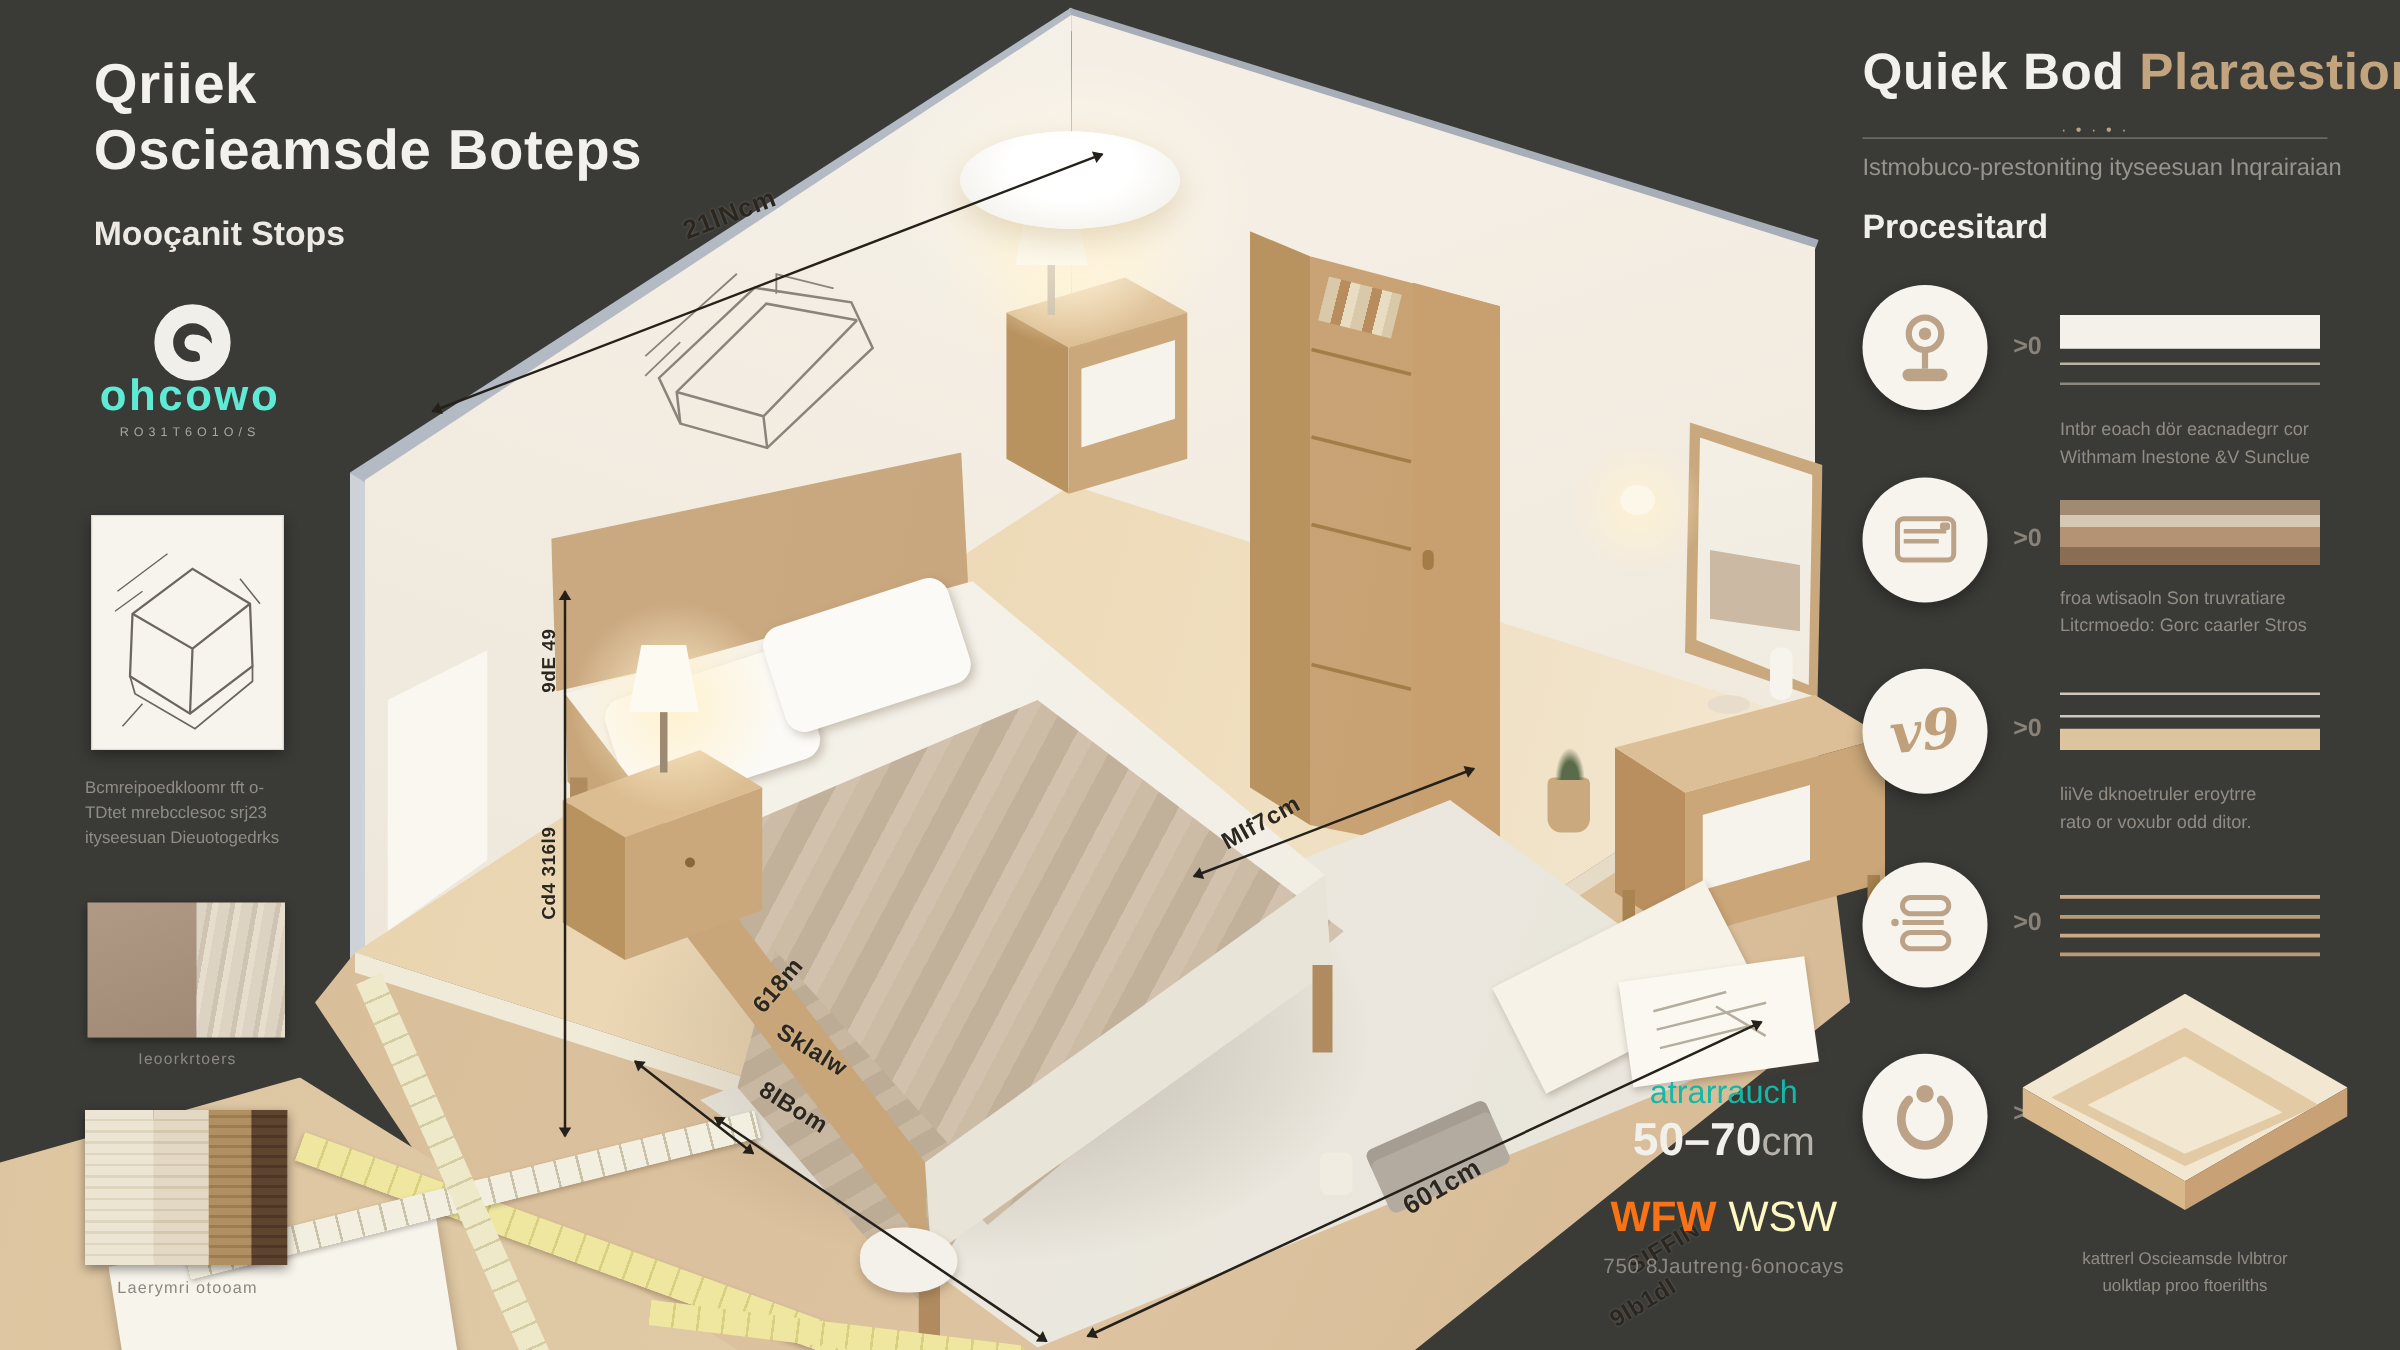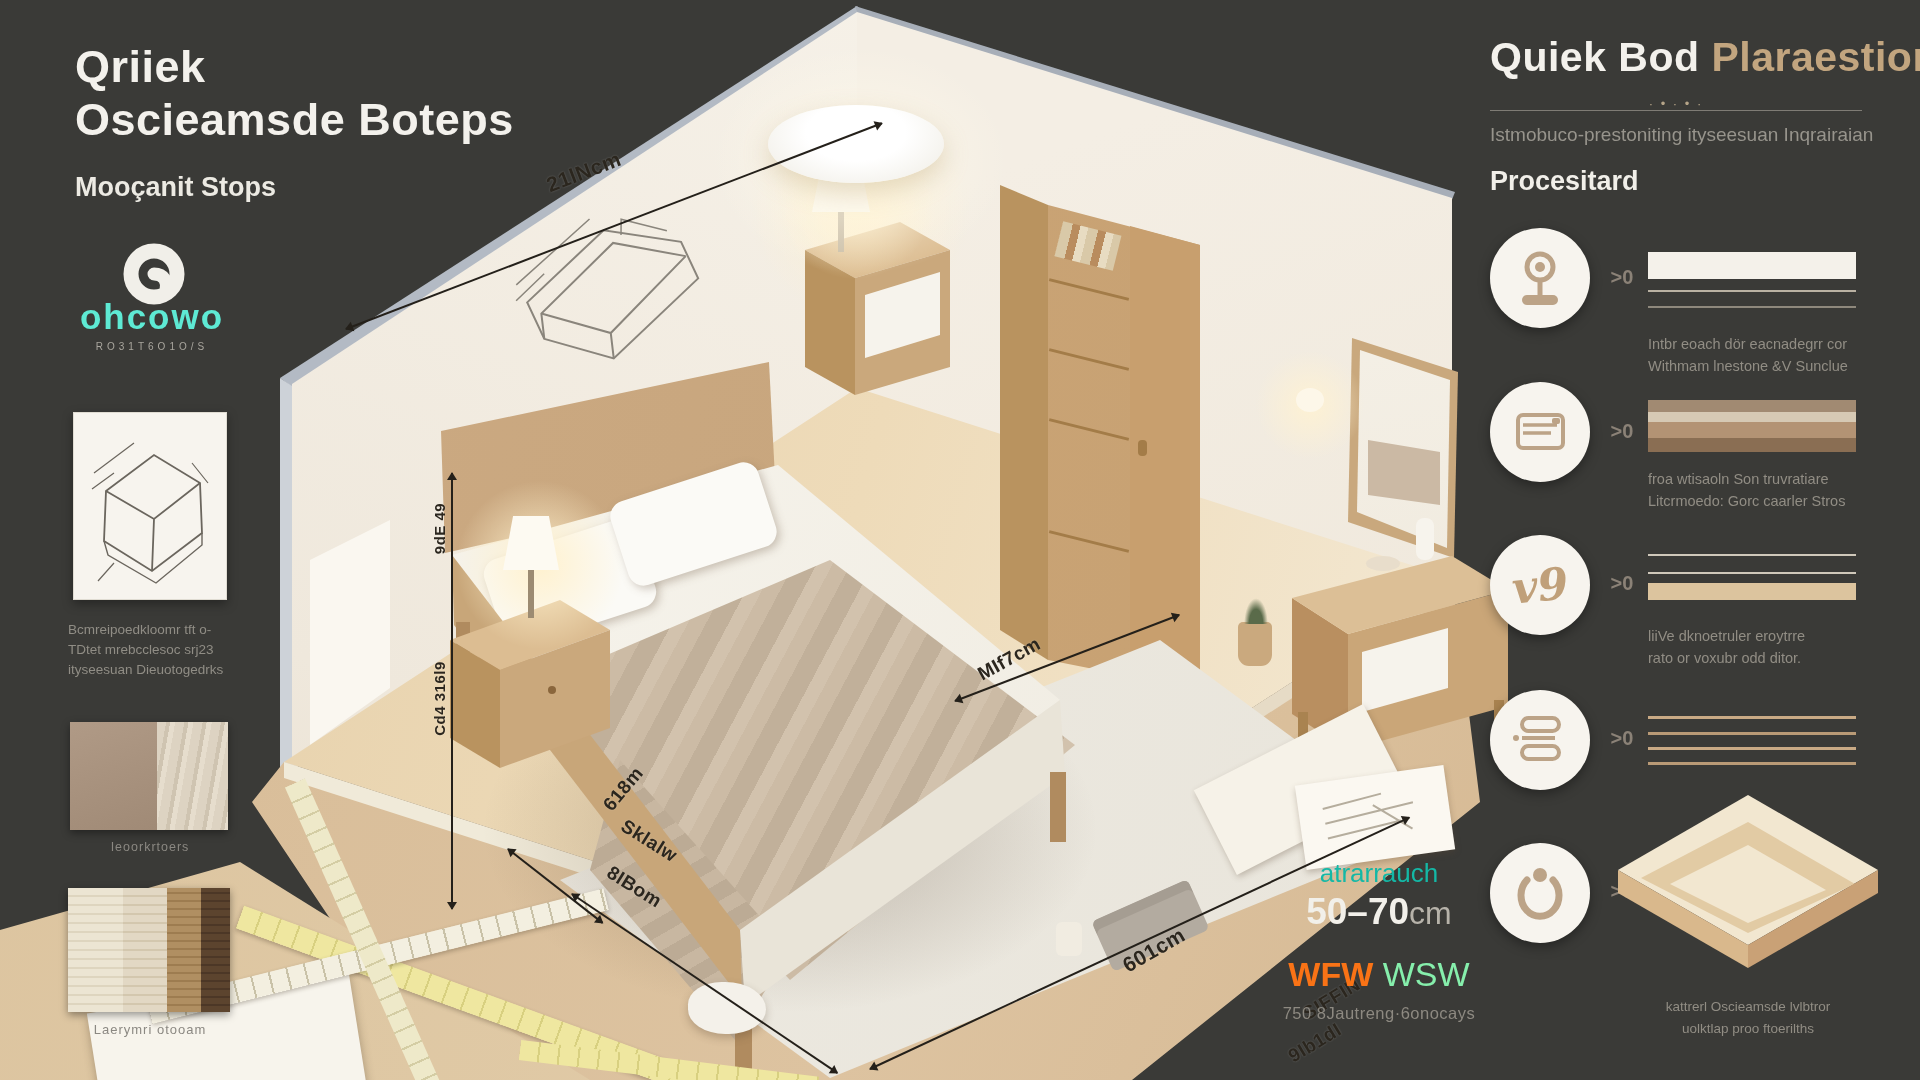--- a/index.html
+++ b/index.html
@@ -39,21 +39,21 @@
   .step-circle{position:absolute;left:1490px;width:100px;height:100px;border-radius:50%;background:#f7f4ee;box-shadow:0 4px 12px rgba(0,0,0,.35);display:flex;align-items:center;justify-content:center;}
   .step-marker{position:absolute;left:1600px;width:44px;text-align:center;color:#8b8277;font-size:20px;font-weight:600;}
   .step-caption{position:absolute;left:1648px;width:235px;color:#918d84;font-size:14.5px;line-height:22px;}
   .bar{position:absolute;left:1648px;width:208px;}
   .v9{font-family:"DejaVu Serif",serif;font-style:italic;font-weight:700;font-size:44px;color:#c0a07a;transform:rotate(-6deg);}
   .spec{left:1228px;top:858px;width:302px;text-align:center;}
   .spec .l1{color:#14b8a6;font-size:26px;}
   .spec .l2{color:#f2f0ea;font-size:37px;font-weight:700;margin-top:2px;}
   .spec .l2 .unit{color:#b7b3aa;font-size:32px;font-weight:400;}
   .spec .l3{margin-top:22px;font-size:34px;}
-  .spec .l3 .strong{color:#f97316;font-weight:700;} .spec .l3 .light{color:#86efac;font-weight:500;}
+  .spec .l3 .strong{color:#f97316;font-weight:700;} .spec .l3 .light{color:#fef9c3;font-weight:500;}
   .spec .l4{color:#c9c5bd;font-size:30px;margin-top:4px;}
   .spec .l5{color:#8d8981;font-size:16.5px;margin-top:10px;letter-spacing:.5px;}
   .cap-center{text-align:center;}
 </style>
 </head>
 <body>
 
 <div id="canvas">
 
   <div class="poly" style="clip-path:polygon(857px 6px,280px 378px,296px 390px,868px 18px);background:#b3bac4;"></div>

